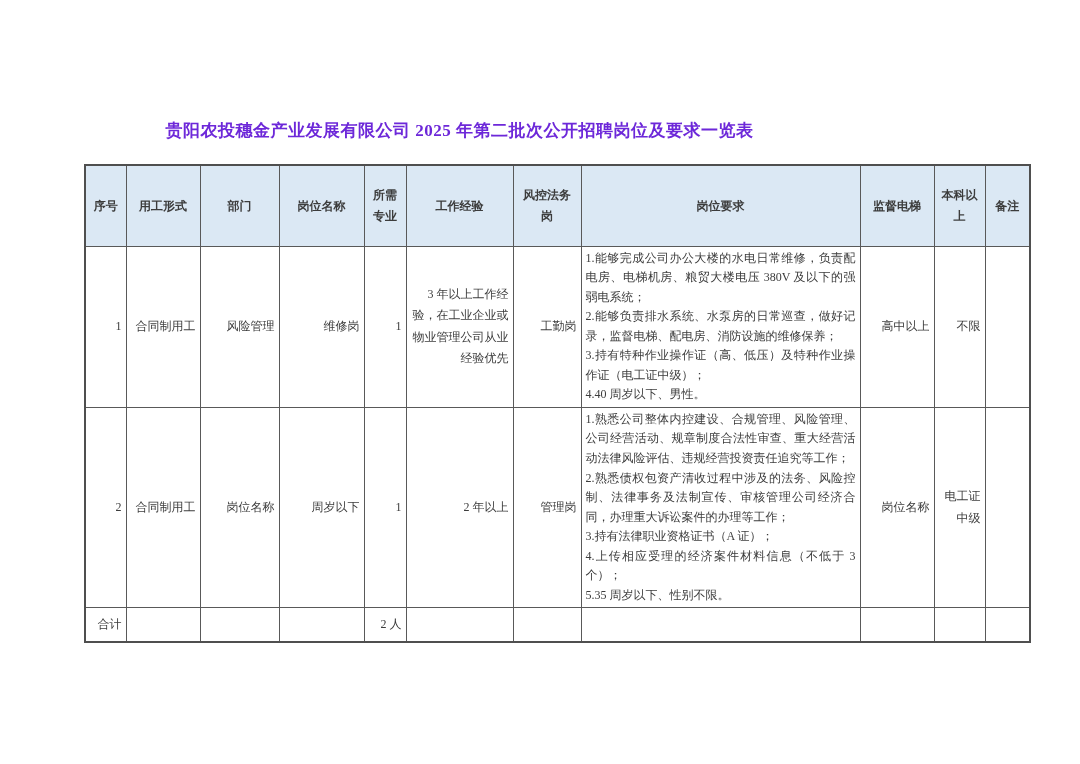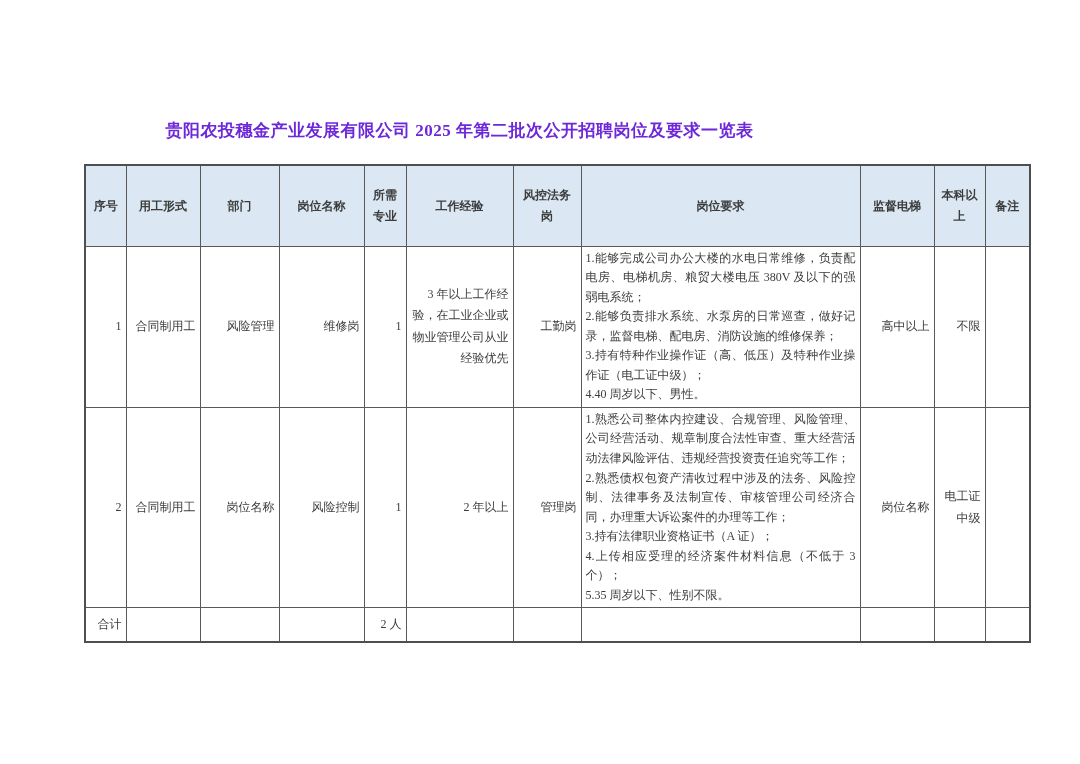--- a/index.html
+++ b/index.html
@@ -118,21 +118,21 @@
 4.40 周岁以下、男性。</td>
       <td class="c">高中以上</td>
       <td class="c">不限</td>
       <td class="c"></td>
     </tr>
 
     <tr class="row-2">
       <td class="c">2</td>
       <td class="c">合同制用工</td>
       <td class="c">岗位名称</td>
-      <td class="c">风险控制</td>
+      <td class="c">周岁以下</td>
       <td class="c">1</td>
       <td class="c">2 年以上</td>
       <td class="c">管理岗</td>
       <td class="req">1.熟悉公司整体内控建设、合规管理、风险管理、公司经营活动、规章制度合法性审查、重大经营活动法律风险评估、违规经营投资责任追究等工作；
 2.熟悉债权包资产清收过程中涉及的法务、风险控制、法律事务及法制宣传、审核管理公司经济合同，办理重大诉讼案件的办理等工作；
 3.持有法律职业资格证书（A 证）；
 4.上传相应受理的经济案件材料信息（不低于 3 个）；
 5.35 周岁以下、性别不限。</td>
       <td class="c">岗位名称</td>
       <td class="c">电工证中级</td>

